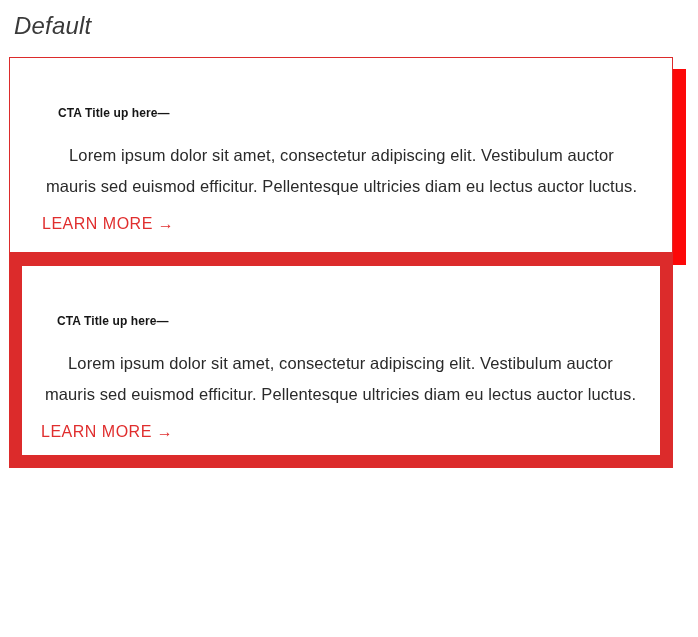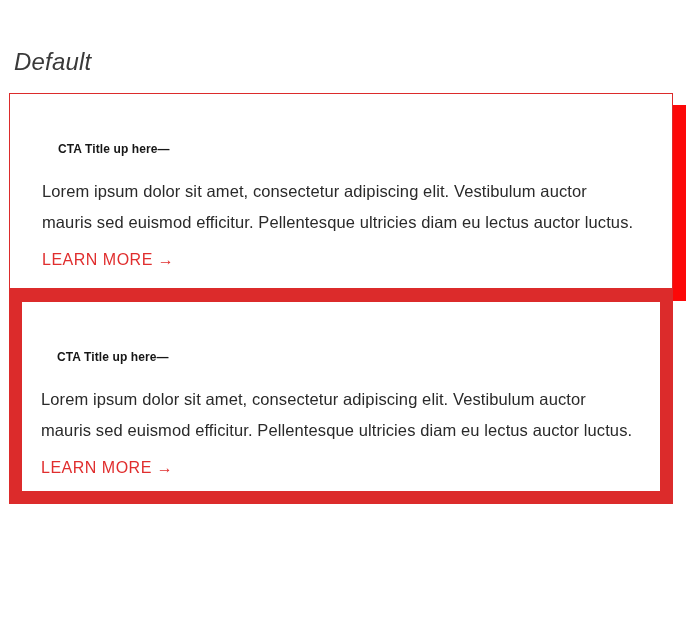--- a/index.html
+++ b/index.html
@@ -21,21 +21,20 @@
     margin: 0;
     font-size: 24px;
     line-height: 29px;
     font-weight: 400;
     font-style: italic;
     color: #3a3a3a;
     letter-spacing: 0.2px;
   }
   h2.variant-heading.first {
     margin-bottom: 17px;
-    margin-top: 36px;
   }
   h2.variant-heading.second {
     margin-top: 97px;
     margin-bottom: 12px;
   }
   .cta-card {
     box-sizing: border-box;
     width: 664px;
     margin-left: -5px;
     background: #ffffff;
@@ -57,20 +56,21 @@
     color: #161616;
     letter-spacing: 0.1px;
   }
   .cta-body {
     margin: 9px 0 0 0;
     max-width: 599px;
     font-size: 16.5px;
     line-height: 31px;
     color: #2a2a2a;
     letter-spacing: 0.1px;
+    text-align: center;
   }
   .cta-link {
     display: inline-block;
     margin-top: 11px;
     font-size: 16px;
     line-height: 21px;
     letter-spacing: 0.5px;
     color: #e02e2e;
     text-decoration: none;
     cursor: pointer;

